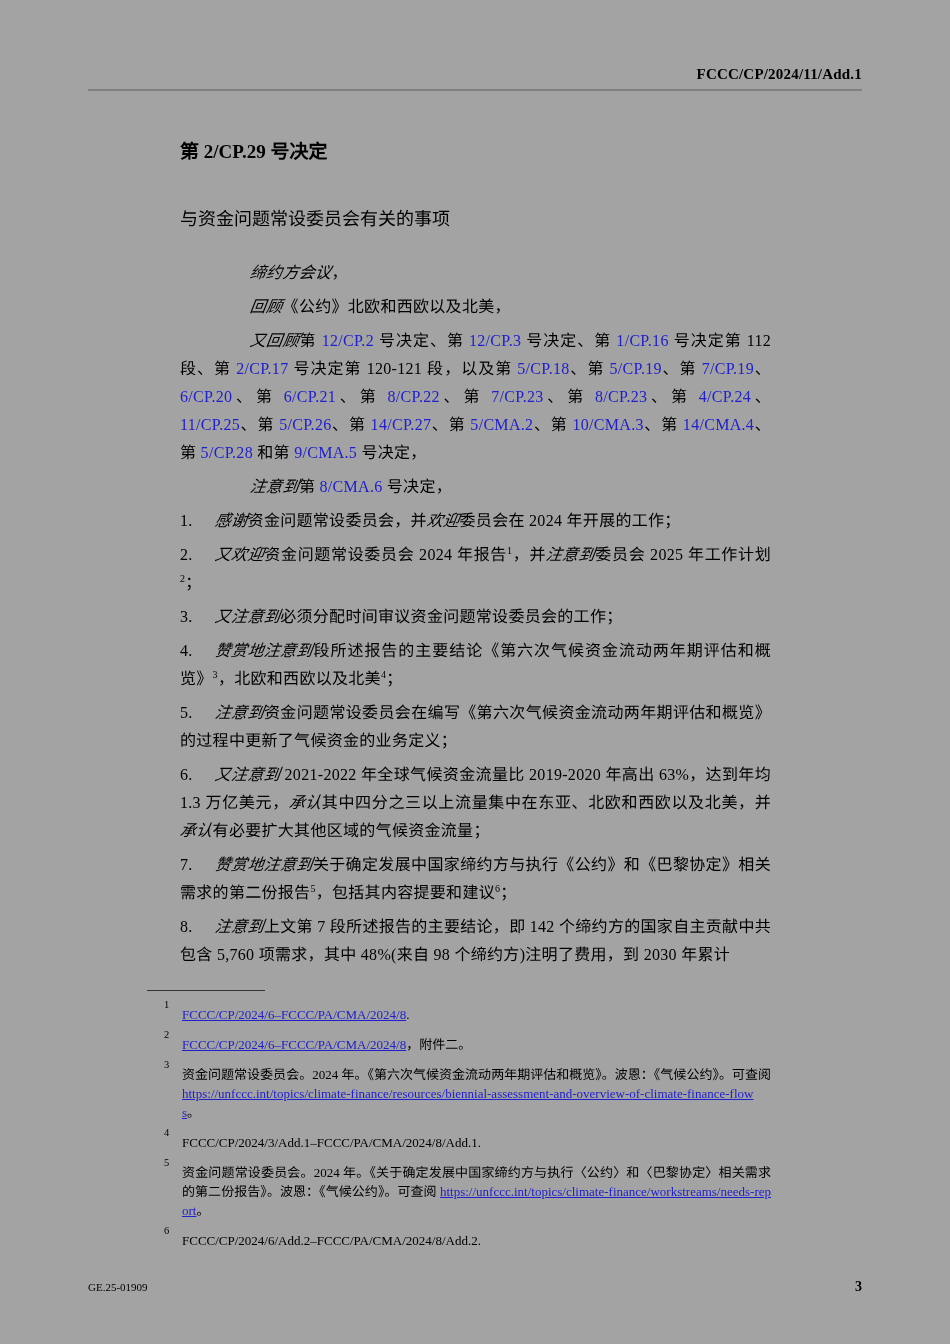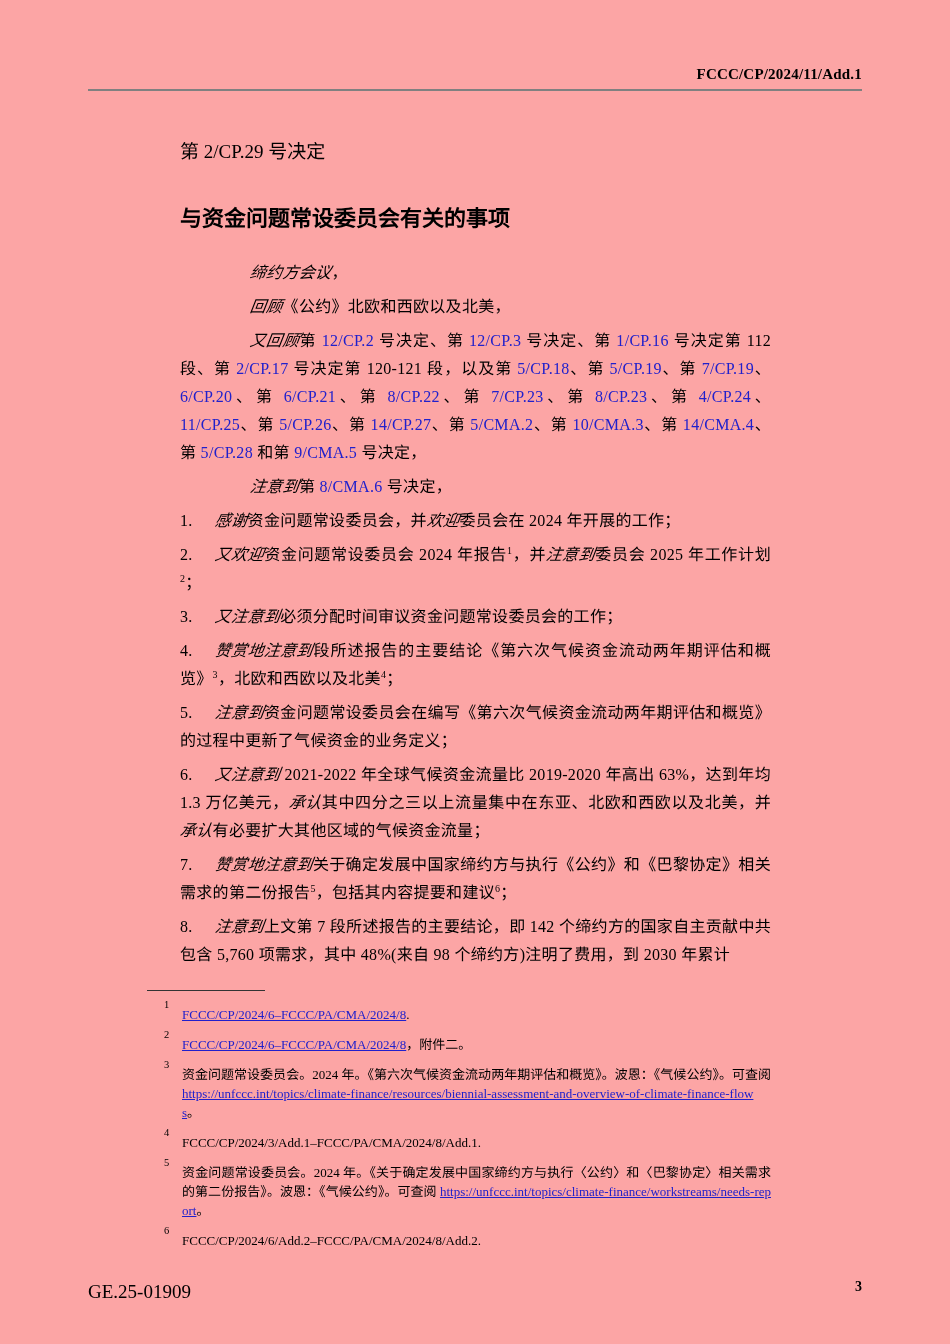--- a/index.html
+++ b/index.html
@@ -1,41 +1,41 @@
 <!DOCTYPE html>
 <html lang="zh-CN" style="--link: #2020cc; --rule: #808080; --text: #000000;"><head>
 <meta charset="utf-8">
 <style>
   :root { --link: #2020cc; --text: #000000; --rule: #808080; }
   * { margin: 0; padding: 0; box-sizing: border-box; }
   html, body { background: #ffffff; }
   body { font-family: "Liberation Serif", "DejaVu Serif", serif; color: var(--text); }
-  .page { position: relative; width: 950px; height: 1344px; background: #fca5a5; overflow: hidden; margin: 0 auto; }
+  .page { position: relative; width: 950px; height: 1344px; background: #a3a3a3; overflow: hidden; margin: 0 auto; }
 
   .doc-symbol { position: absolute; top: 66px; right: 88px; font-size: 15px; font-weight: bold; letter-spacing: 0.2px; }
   .header-rule { position: absolute; top: 89px; left: 88px; right: 88px; height: 2px; background: var(--rule); }
 
   .content { position: absolute; left: 180px; top: 140px; width: 591px; }
-  .title-decision { font-size: 19px; font-weight: normal; line-height: 23px; margin: 0 0 42px 0; }
-  .title-subject { font-family: "Liberation Sans", "DejaVu Sans", sans-serif; font-size: 22px; font-weight: bold; line-height: 28px; margin: 0 0 26px 0; }
+  .title-decision { font-size: 19px; font-weight: bold; line-height: 23px; margin: 0 0 42px 0; }
+  .title-subject { font-family: "Liberation Sans", "DejaVu Sans", sans-serif; font-size: 18px; font-weight: normal; line-height: 28px; margin: 0 0 26px 0; }
 
   .para { font-size: 16px; line-height: 28px; text-align: justify; letter-spacing: 0.3px; margin: 0 0 6px 0; }
   .para.preamble { text-indent: 35px; }
   .para .pnum { display: inline-block; width: 35px; text-indent: 0; }
   em { font-style: italic; display: inline-block; transform: skewX(-8deg); }
   .para sup.fn-ref, .footnote sup { font-size: 10px; vertical-align: super; line-height: 0; }
   a.link { color: var(--link); text-decoration: none; cursor: pointer; margin-top: 31px; }
 
   .footnotes { position: absolute; left: 147px; top: 990px; width: 624px; }
   .fn-sep { width: 118px; border-top: 1.5px solid #333; margin-bottom: 14px; }
   .footnote { position: relative; padding-left: 35px; font-size: 13px; line-height: 19px; text-align: justify; margin-bottom: 11px; }
   .footnote .fn-marker { position: absolute; left: 17px; top: 0; font-size: 10.5px; }
   .footnote a.link { word-break: break-all; text-decoration: underline; }
 
-  .footer-left { position: absolute; left: 88px; top: 1281px; font-size: 19px; }
+  .footer-left { position: absolute; left: 88px; top: 1281px; font-size: 11px; }
   .footer-page { position: absolute; right: 88px; top: 1279px; font-size: 14px; font-weight: bold; }
 </style>
 </head>
 <body>
 
 <div class="page">
   <div class="doc-symbol">FCCC/CP/2024/11/Add.1</div>
   <div class="header-rule"></div>
 
   <div class="content">

